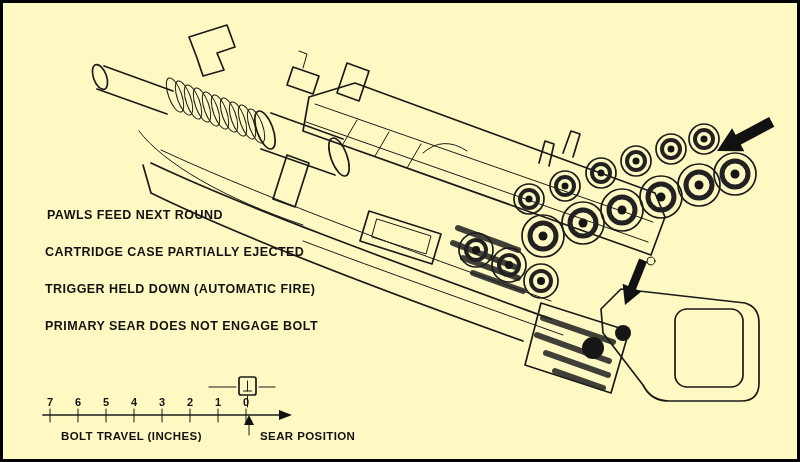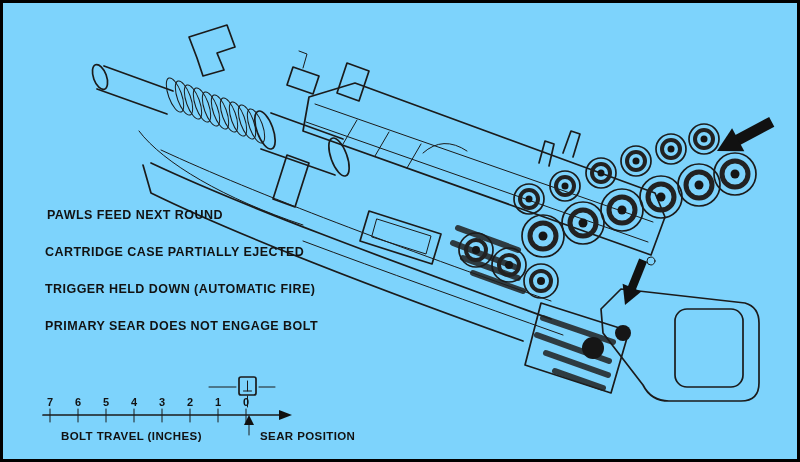--- a/index.html
+++ b/index.html
@@ -1,21 +1,21 @@
 <!DOCTYPE html>
 <html><head>
 <meta charset="utf-8">
 <style>
   html,body{margin:0;padding:0;background:#fff;}
   .frame{
     position:relative;
     width:800px;height:462px;
     box-sizing:border-box;
     border:3px solid #000;
-    background:#7dd3fc;
+    background:#fef9c3;
     font-family:"Liberation Sans",sans-serif;
     overflow:hidden;
   }
   svg{position:absolute;inset:0;display:block;}
   .ln{fill:none;stroke:#1b1b1b;stroke-width:1.7;stroke-linecap:round;stroke-linejoin:round;}
   .thin{stroke-width:1;}
   .ring{fill:none;stroke:#222;stroke-width:5;}
   .ring-sm{fill:none;stroke:#222;stroke-width:4;}
   .dot{fill:#161616;stroke:none;}
   .scrib{fill:none;stroke:#202020;stroke-width:6;stroke-linecap:round;opacity:.85;}

